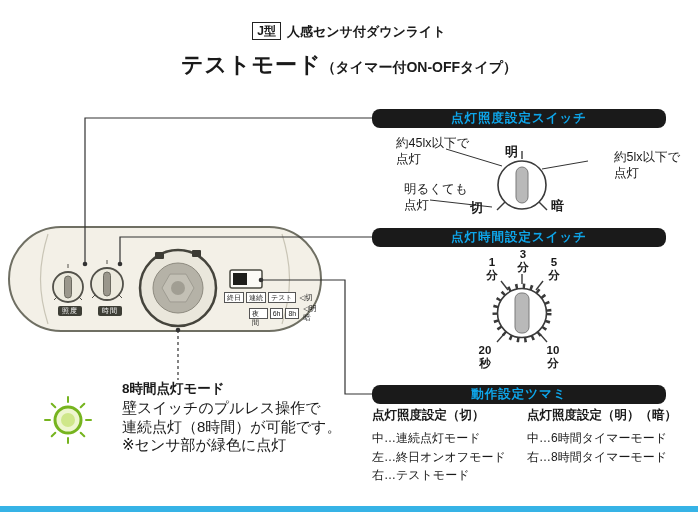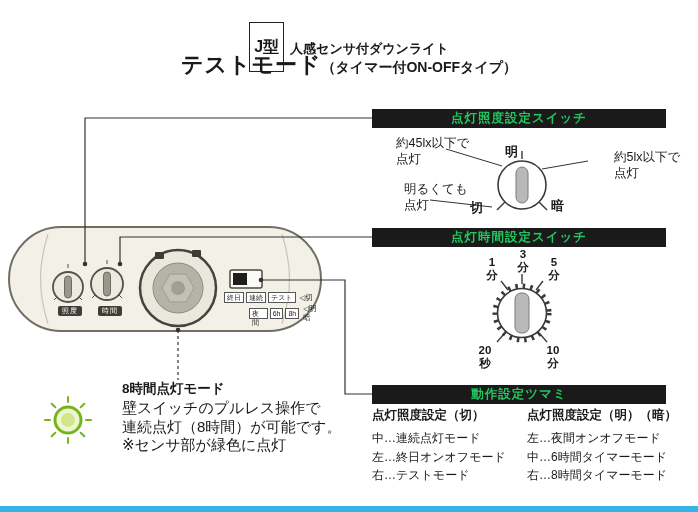--- a/index.html
+++ b/index.html
@@ -6,29 +6,29 @@
   .canvas {
     position:relative; width:698px; height:512px; background:#ffffff;
     font-family:"Liberation Sans","DejaVu Sans",sans-serif; color:#1a1a1a;
     overflow:hidden;
   }
   .abs { position:absolute; }
   .pre { white-space:pre-line;margin-left:24px; }
 
   
   .top-line { position:absolute; top:22px; left:0; width:100%; text-align:center; font-size:13px; font-weight:700; }
-  .type-badge { display:inline-block; border:1.3px solid #222; padding:16px 4px; margin-right:6px; font-size:16px; line-height:16px; vertical-align:1px; }
+  .type-badge { display:inline-block; border:1.3px solid #222; padding:0 4px; margin-right:6px; font-size:12px; line-height:16px; vertical-align:1px; }
   .main-title-row { position:absolute; top:50px; left:0; width:100%; text-align:center; }
   .main-title { font-size:22px; font-weight:700; letter-spacing:1px; }
   .main-title-note { font-size:14px; font-weight:700; }
 
   
   .hdr-bar {
     position:absolute; left:372px; width:294px; height:19px;
-    background:var(--header-black,#1a1a1a); color:#22c55e; border-radius:0;
+    background:var(--header-black,#1a1a1a); color:#0ea5e9; border-radius:8px;
     display:flex; align-items:center; justify-content:center;
     font-size:12.5px; font-weight:700; letter-spacing:1px;
   }
 
   .lbl { position:absolute; font-size:12.5px; line-height:16px; }
   .dial-lbl { position:absolute; font-size:13px; font-weight:700; }
   .tick-lbl { position:absolute; width:24px; text-align:center; font-size:11.5px; line-height:13px; font-weight:600; white-space:pre-line; }
 
   
   .col { position:absolute; width:158px; font-size:12px; }
@@ -171,21 +171,20 @@
 
   <div class="hdr-bar" style="top:385px;">動作設定ツマミ</div>
   <div class="col" style="left:372px; top:407px;">
     <div class="col-title">点灯照度設定（切）</div>
     <div class="col-item">中…連続点灯モード</div>
     <div class="col-item">左…終日オンオフモード</div>
     <div class="col-item">右…テストモード</div>
   </div>
   <div class="col" style="left:527px; top:407px;">
     <div class="col-title">点灯照度設定（明）（暗）</div>
-    <div class="col-item">左…夜間オンオフモード</div>
     <div class="col-item">中…6時間タイマーモード</div>
     <div class="col-item">右…8時間タイマーモード</div>
   </div>
 
   <svg class="abs" style="left:42px; top:394px;" width="52" height="52" viewBox="0 0 52 52">
     <g stroke="#76b41f" stroke-width="2" stroke-linecap="round">
       <line x1="26" y1="8" x2="26" y2="3"></line>
       <line x1="38.7" y1="13.3" x2="42.3" y2="9.7"></line>
       <line x1="44" y1="26" x2="49" y2="26"></line>
       <line x1="38.7" y1="38.7" x2="42.3" y2="42.3"></line>

